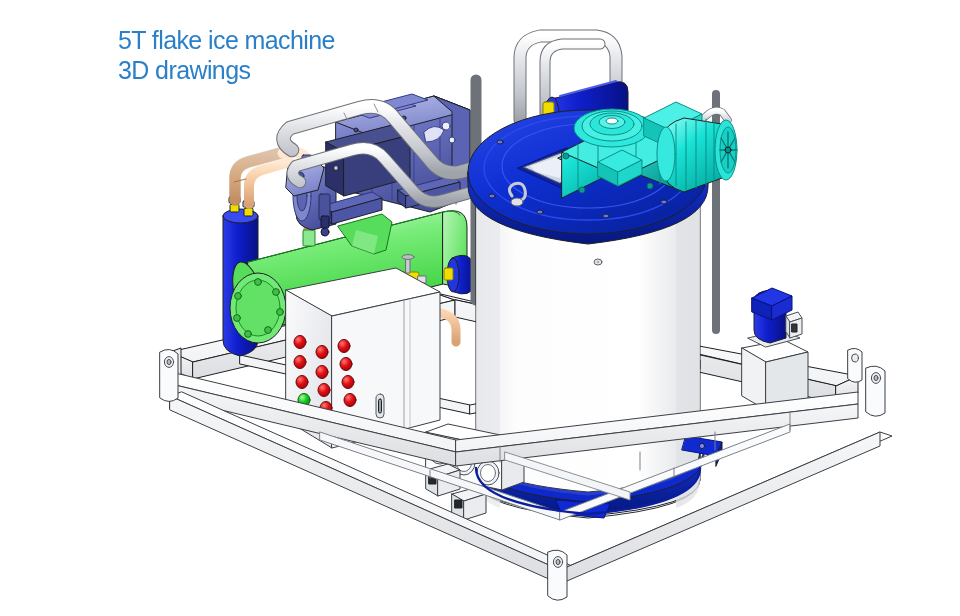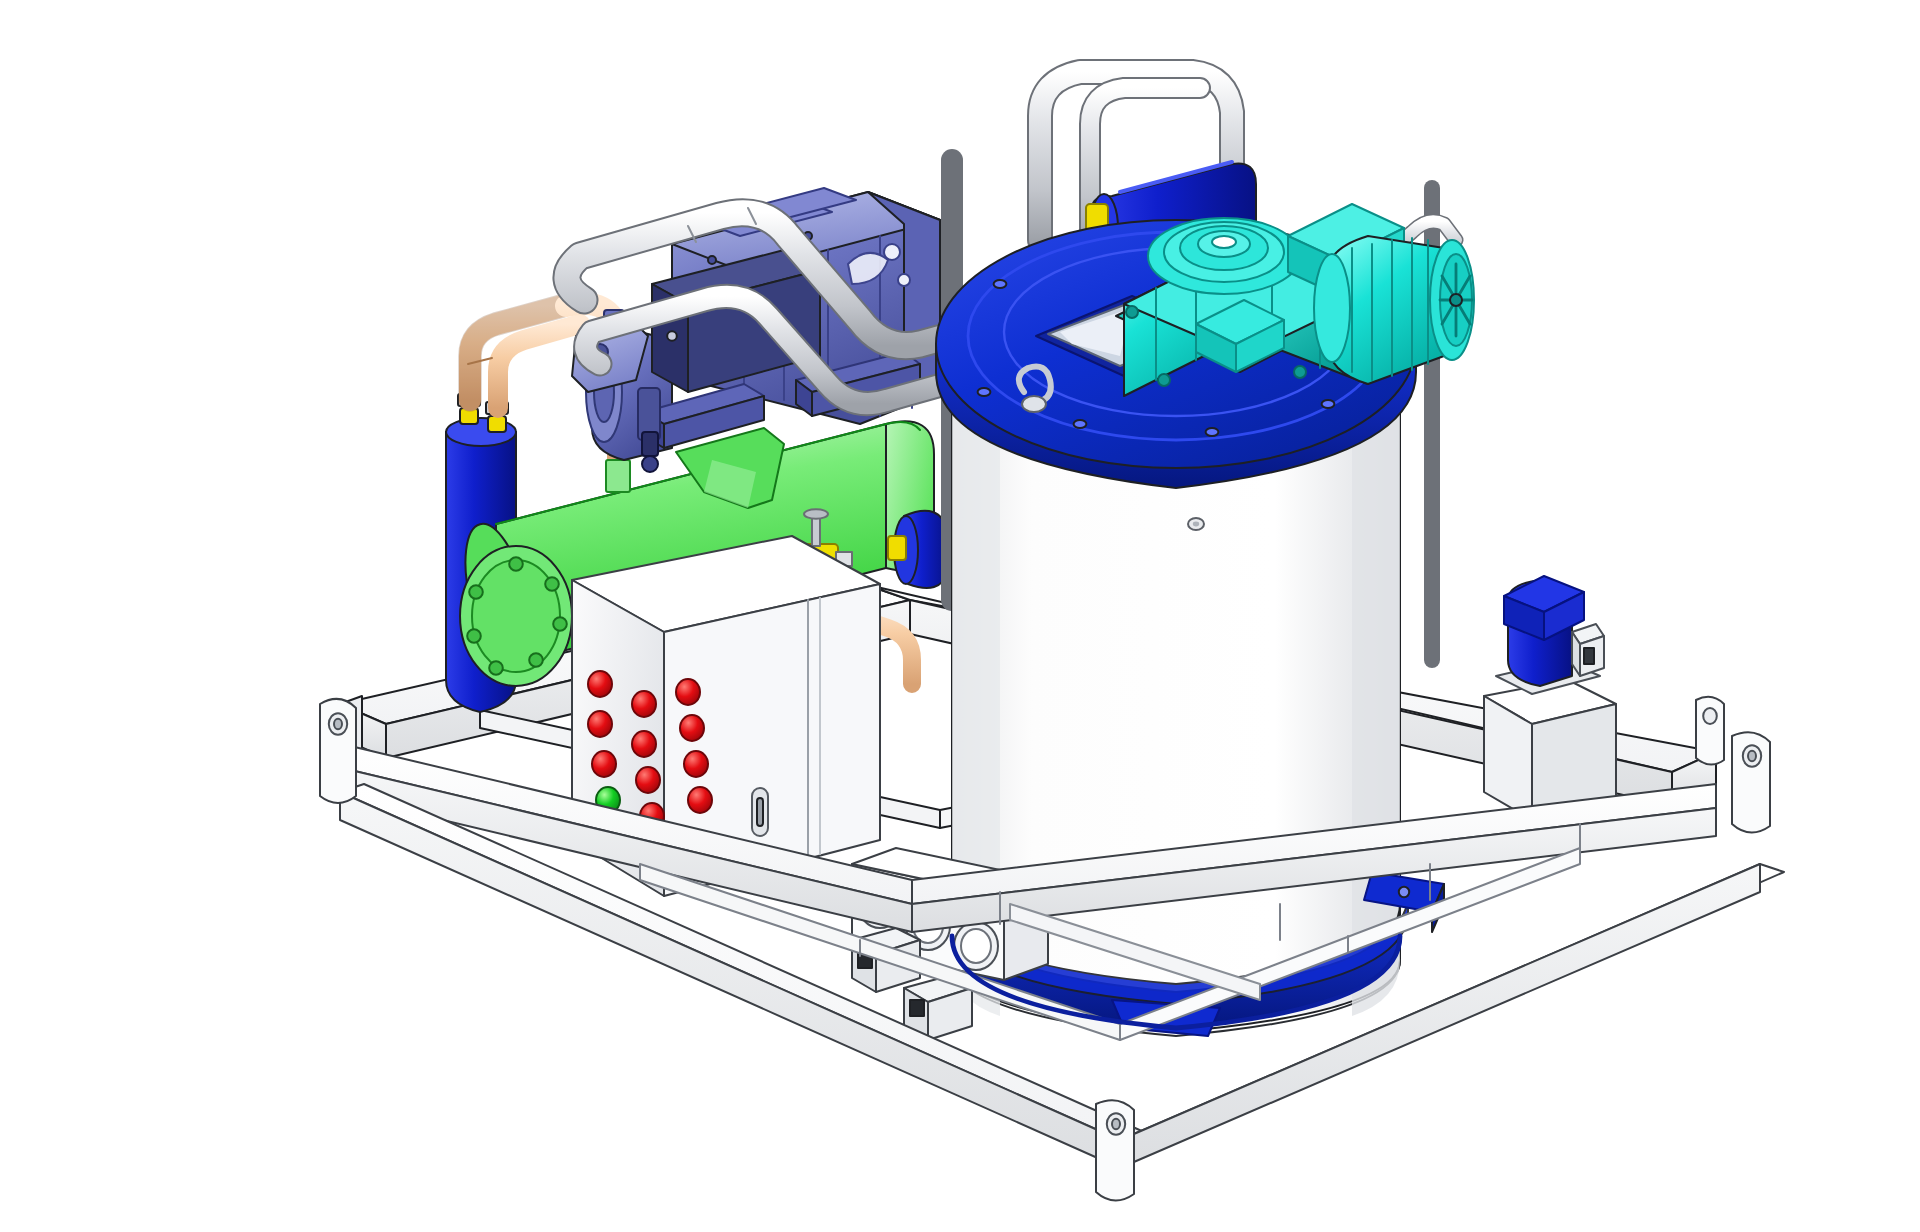--- a/index.html
+++ b/index.html
@@ -38,20 +38,24 @@
     left: 0; top: 0;
     width: 960px; height: 616px;
   }
   .no-sel { user-select: none; }
 </style>
 </head>
 <body>
 
 <div id="stage">
 
+  <div id="title-block" class="no-sel">
+    <span class="tline">5T flake ice machine</span>
+    <span class="tline">3D drawings</span>
+  </div>
 
   <svg id="drawing" viewBox="0 0 960 616" xmlns="http://www.w3.org/2000/svg">
     <defs>
       <linearGradient id="gCondenser" x1="0" y1="0" x2="0.25" y2="1">
         <stop offset="0%" stop-color="#c9f7c9"></stop>
         <stop offset="35%" stop-color="#78ec78"></stop>
         <stop offset="100%" stop-color="#2fcc33"></stop>
       </linearGradient>
       <linearGradient id="gCondTop" x1="0" y1="0" x2="1" y2="0.6">
         <stop offset="0%" stop-color="#b6f5b6"></stop>

